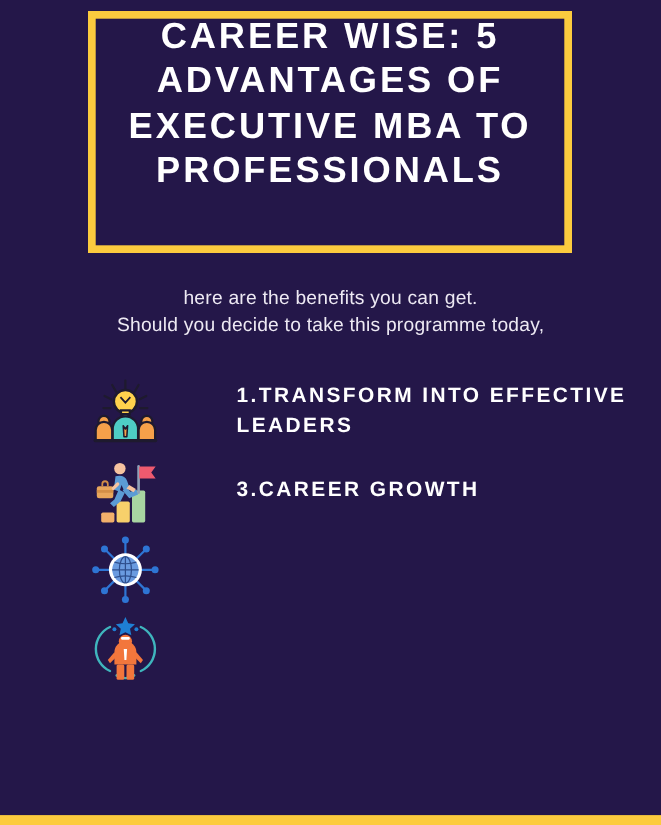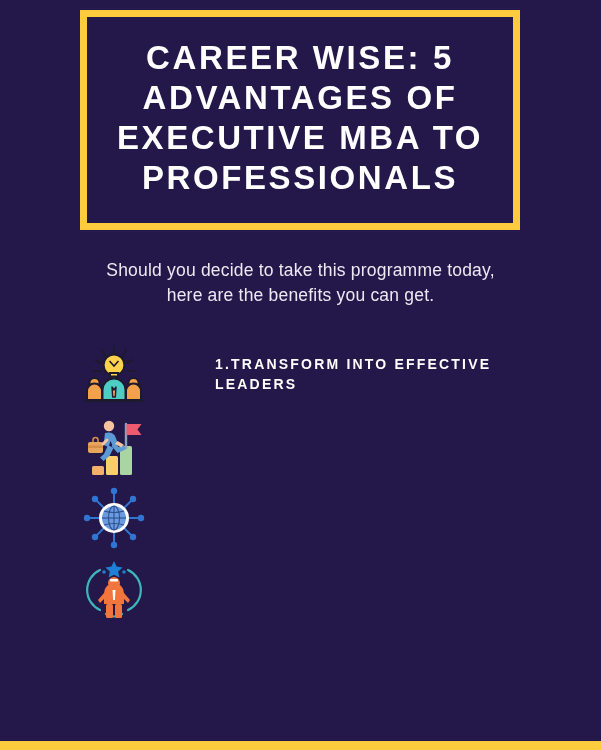--- a/index.html
+++ b/index.html
@@ -25,21 +25,21 @@
   
   .title-frame {
     position: absolute;
     left: 80px;
     top: 10px;
     width: 440px;
     height: 220px;
     border: 7px solid #FCCB3E;
     box-sizing: border-box;
     display: flex;
-    align-items: center;
+    align-items: flex-start;
     justify-content: center;
   }
   .title-text {
     color: #FFFFFF;
     font-size: 33px;
     line-height: 1.22;
     font-weight: bold;
     letter-spacing: 2.6px;
     text-align: center;
     text-transform: uppercase;
@@ -81,21 +81,21 @@
     height: 64px;
     top: 50%;
     transform: translateY(-50%);
     display: block;
   }
   .benefit-label {
     position: absolute;
     left: 215px;
     width: 360px;
     color: #FFFFFF;
-    font-size: 14px;
+    font-size: 19px;
     font-weight: bold;
     letter-spacing: 2.2px;
     line-height: 1.45;
     text-transform: uppercase;
   }
 
   
   .bottom-bar {
     position: absolute;
     left: 0;
@@ -108,22 +108,22 @@
 </head>
 <body>
 
 <div class="poster">
 
   <div class="title-frame">
     <div class="title-text">Career Wise: 5 Advantages of Executive MBA to Professionals</div>
   </div>
 
   <div class="subtitle">
+    <div>here are the benefits you can get.</div>
     <div>Should you decide to take this programme today,</div>
-    <div>here are the benefits you can get.</div>
   </div>
 
   <div class="benefits">
 
     <div class="benefit-row">
       <svg class="benefit-icon" viewBox="0 0 64 64">
         <g stroke="#1E1A2E" stroke-width="2" stroke-linecap="round">
           <line x1="32" y1="4" x2="32" y2="11"></line>
           <line x1="20" y1="8" x2="23.5" y2="14"></line>
           <line x1="44" y1="8" x2="40.5" y2="14"></line>
@@ -162,20 +162,21 @@
         <circle cx="27" cy="12" r="5.2" fill="#F6C3A0"></circle>
         <path d="M23 19 c5 -1.5 9 0 10.5 4 l2.5 7 l-5 2.5 l-2.5 -5.5 l-2 6 l-5 -2 z" fill="#5B9BD5"></path>
         <path d="M26 31 l-4 9 l-4 3.5 l3.5 3.5 l6 -5 l4 -8 z" fill="#5B9BD5"></path>
         <path d="M29.5 32 l6 7 l8 -3.5 l-1.5 -4.5 l-5.5 2 l-3.5 -4.5 z" fill="#5B9BD5"></path>
         <path d="M33 30 l6.5 3.5 l2 -3 l-6 -3.5 z" fill="#F6C3A0"></path>
         <rect x="6" y="28" width="15" height="11" rx="2" fill="#E8A65C"></rect>
         <rect x="6" y="31.5" width="15" height="2.5" fill="#D38E47"></rect>
         <path d="M11 28 v-2 a2.5 2.5 0 0 1 5 0 v2" fill="none" stroke="#D38E47" stroke-width="1.6"></path>
         <path d="M21 30 l4 -4" stroke="#F6C3A0" stroke-width="3" stroke-linecap="round"></path>
       </svg>
+      <div class="benefit-label">3.CAREER GROWTH</div>
     </div>
 
     <div class="benefit-row">
       <svg class="benefit-icon" viewBox="0 0 64 64">
         <g stroke="#2E75D4" stroke-width="2">
           <line x1="32" y1="32" x2="32" y2="6"></line>
           <line x1="32" y1="32" x2="32" y2="58"></line>
           <line x1="32" y1="32" x2="6" y2="32"></line>
           <line x1="32" y1="32" x2="58" y2="32"></line>
           <line x1="32" y1="32" x2="14" y2="14"></line>

